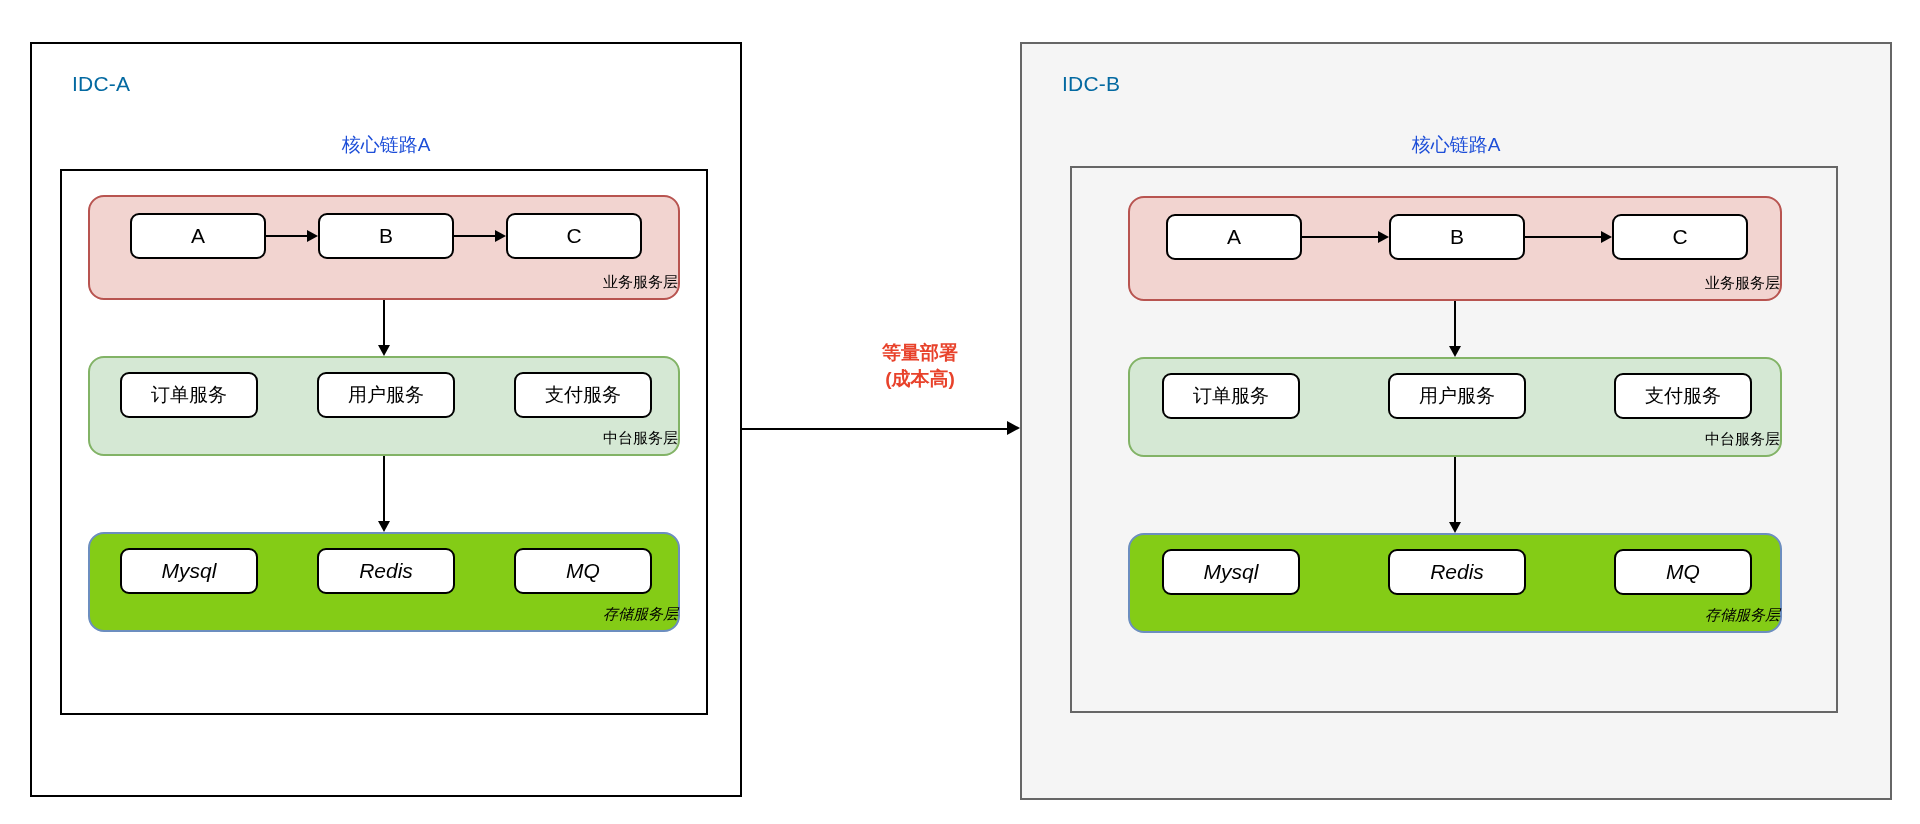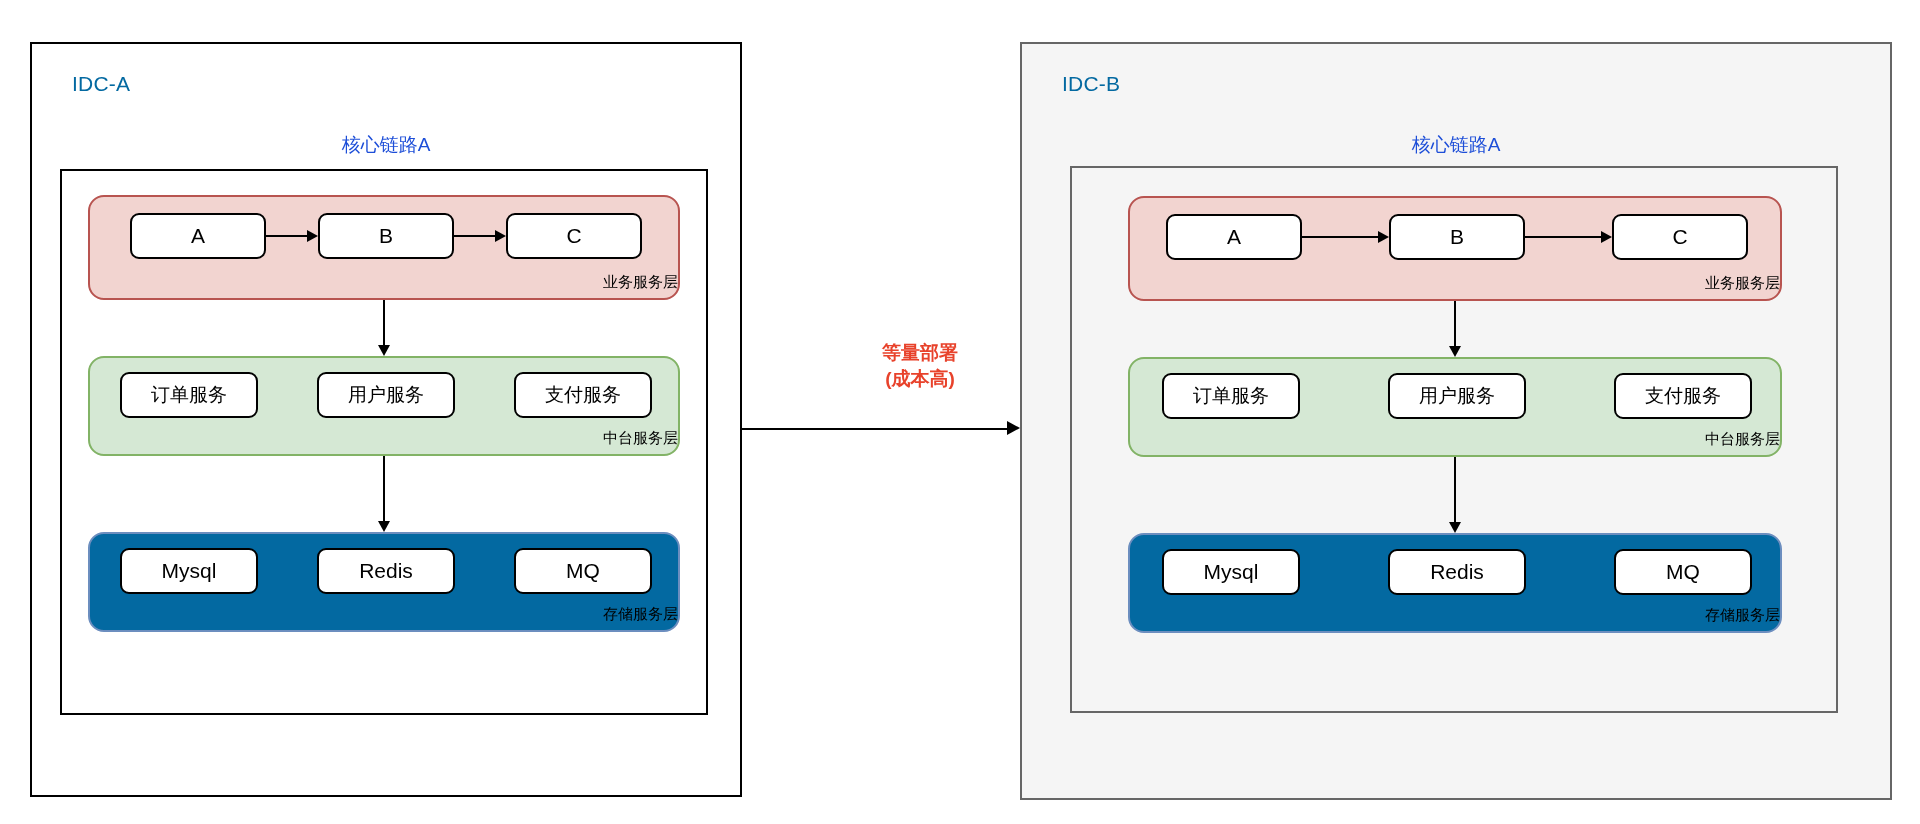--- a/index.html
+++ b/index.html
@@ -86,21 +86,21 @@
   
   .layer {
     position: absolute;
     box-sizing: border-box;
     border-radius: 16px;
     border-width: 2px;
     border-style: solid;
   }
   .layer.biz    { background: #f2d4d0; border-color: #b85450; }
   .layer.middle { background: #d5e8d4; border-color: #82b366; }
-  .layer.store  { background: #0369a1; border-color: #6c8ebf; }
+  .layer.store  { background: #84cc16; border-color: #6c8ebf; font-style: italic; }
 
   .layer-caption {
     position: absolute;
     bottom: 6px;
     left: 0;
     right: 0;
     text-align: right;
     font-size: 15px;
     color: #000000;
     white-space: nowrap;

